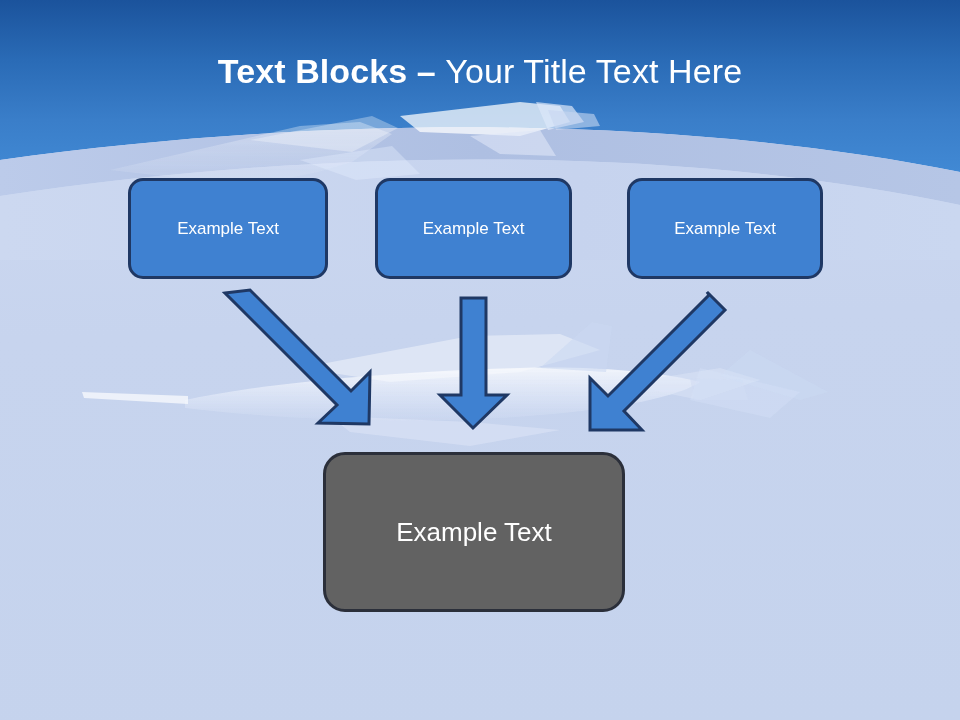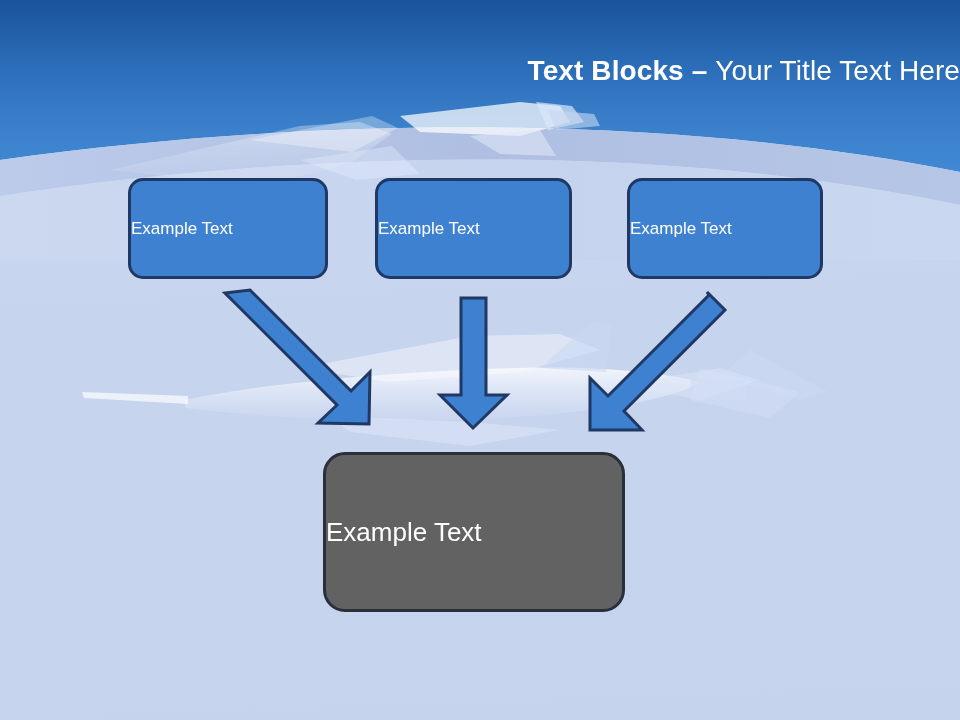--- a/index.html
+++ b/index.html
@@ -39,42 +39,42 @@
     width: 960px;
     height: 400px;
   }
 
   
   .title {
     position: absolute;
     left: 0;
     top: 48px;
     width: 960px;
-    text-align: right;
-    font-size: 28px;
+    text-align: center;
+    font-size: 34px;
     line-height: 46px;
     color: #ffffff;
     letter-spacing: 0.1px;
     white-space: nowrap;
   }
   .title .strong {
     font-weight: bold;
   }
   .title .light {
     font-weight: normal;
   }
 
   
   .tbox {
     position: absolute;
     box-sizing: border-box;
     border-radius: 15px;
     display: flex;
     align-items: center;
-    justify-content: flex-start;
+    justify-content: center;
     text-align: center;
   }
   .tbox.blue {
     background: #3f81d1;
     border: 3px solid #1f3864;
     color: #ffffff;
     font-size: 17px;
   }
   .tbox.gray {
     background: #626262;

